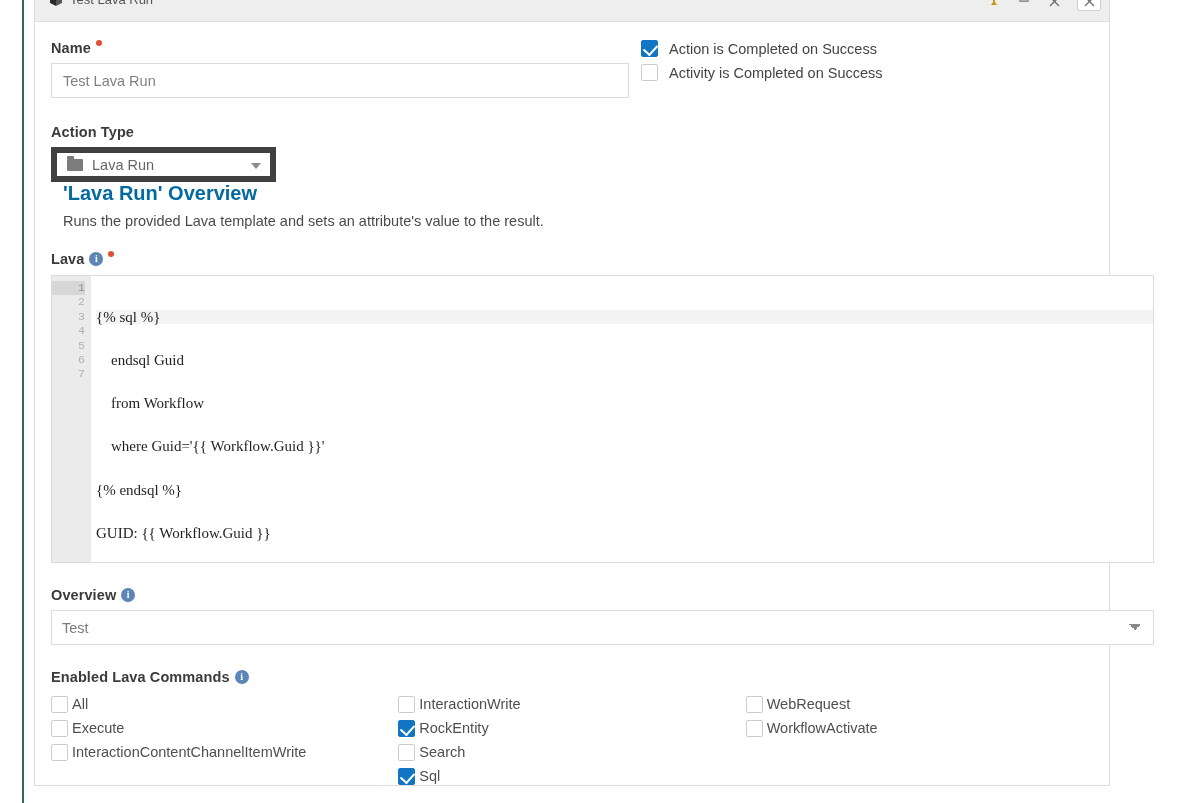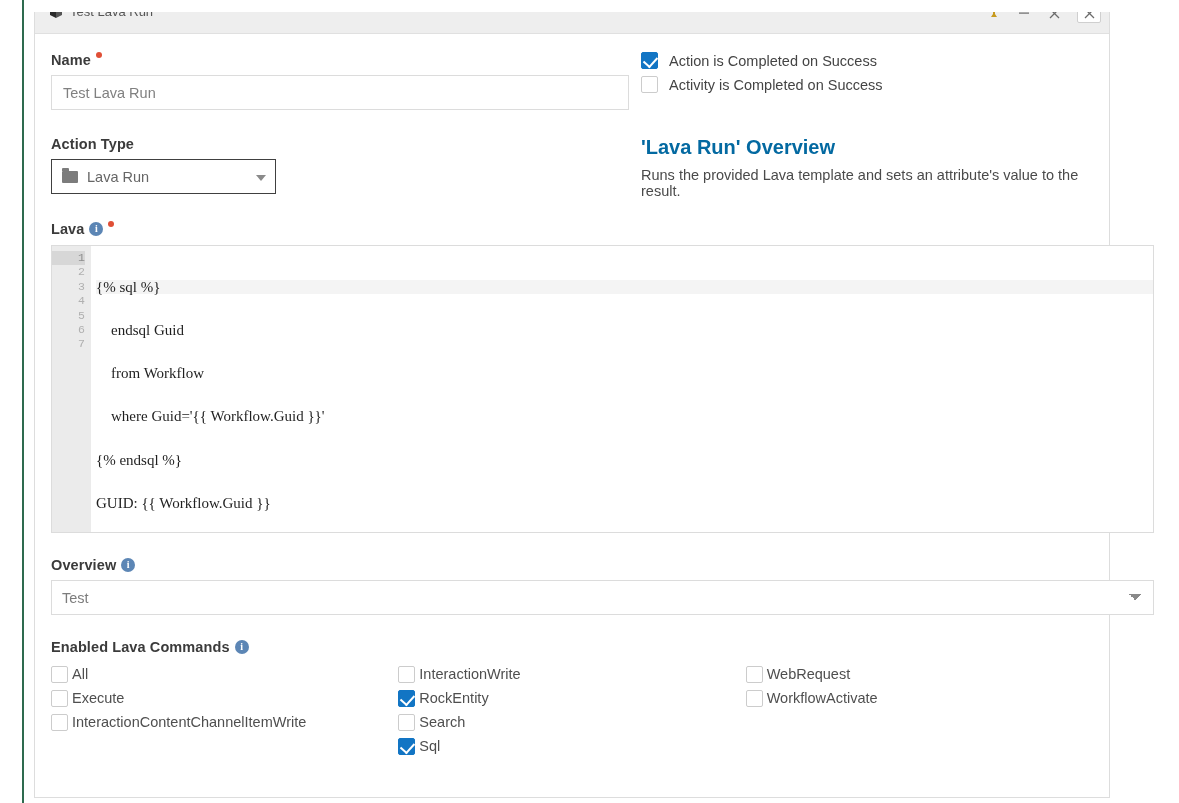--- a/index.html
+++ b/index.html
@@ -17,21 +17,20 @@
     position:absolute; left:22px; top:0; width:2px; height:803px;
     background:#2e6b4f;
   }
 
   
   #panel {
     position:absolute; left:34px; top:0; width:1076px; height:786px;
     background:#ffffff;
     border:1px solid #dddddd;
     border-top:none;
-    margin-top:12px;
   }
 
   
   #titlebar {
     position:absolute; left:0; top:0; width:100%; height:22px;
     background:#eeeeee;
     border-bottom:1px solid #e0e0e0;
     overflow:hidden;
   }
   #titlebar .t-left {
@@ -108,21 +107,21 @@
   .cbox.on::after {
     content:""; position:absolute;
     left:4px; top:1px; width:7px; height:11px;
     border:solid #fff; border-width:0 2px 2px 0;
     transform:rotate(42deg);
   }
 
   
   .sel-box {
     width:225px; height:35px;
-    border:1px solid #404040; background:#fff;
+    border:6px solid #404040; background:#fff;
     display:flex; align-items:center; padding:4px 10px;
     font-size:14.5px; color:#666; position:relative;
   }
   .folder-icon {
     width:16px; height:12px; flex:none; margin-right:9px;
     background:#7c7c7c; border-radius:1px; position:relative;
   }
   .folder-icon::before {
     content:""; position:absolute; left:0; top:-3px;
     width:7px; height:3px; background:#7c7c7c; border-radius:1px 1px 0 0;
@@ -181,21 +180,21 @@
   }
 
   
   #cmd-grid { display:flex; margin-top:4px; }
   #cmd-grid .cmd-col { width:371px; }
   .cmd-row {
     display:flex; align-items:center; gap:4px;
     height:24px; font-size:14.5px; color:#4f4f4f;
   }
 
-  .sec { margin-top:26px; }
+  .sec { margin-top:26px;flex-direction:column; }
 </style>
 </head>
 <body>
 
 <div id="left-rail"></div>
 
 <div id="panel">
 
   <div id="titlebar">
     <div class="t-left">

